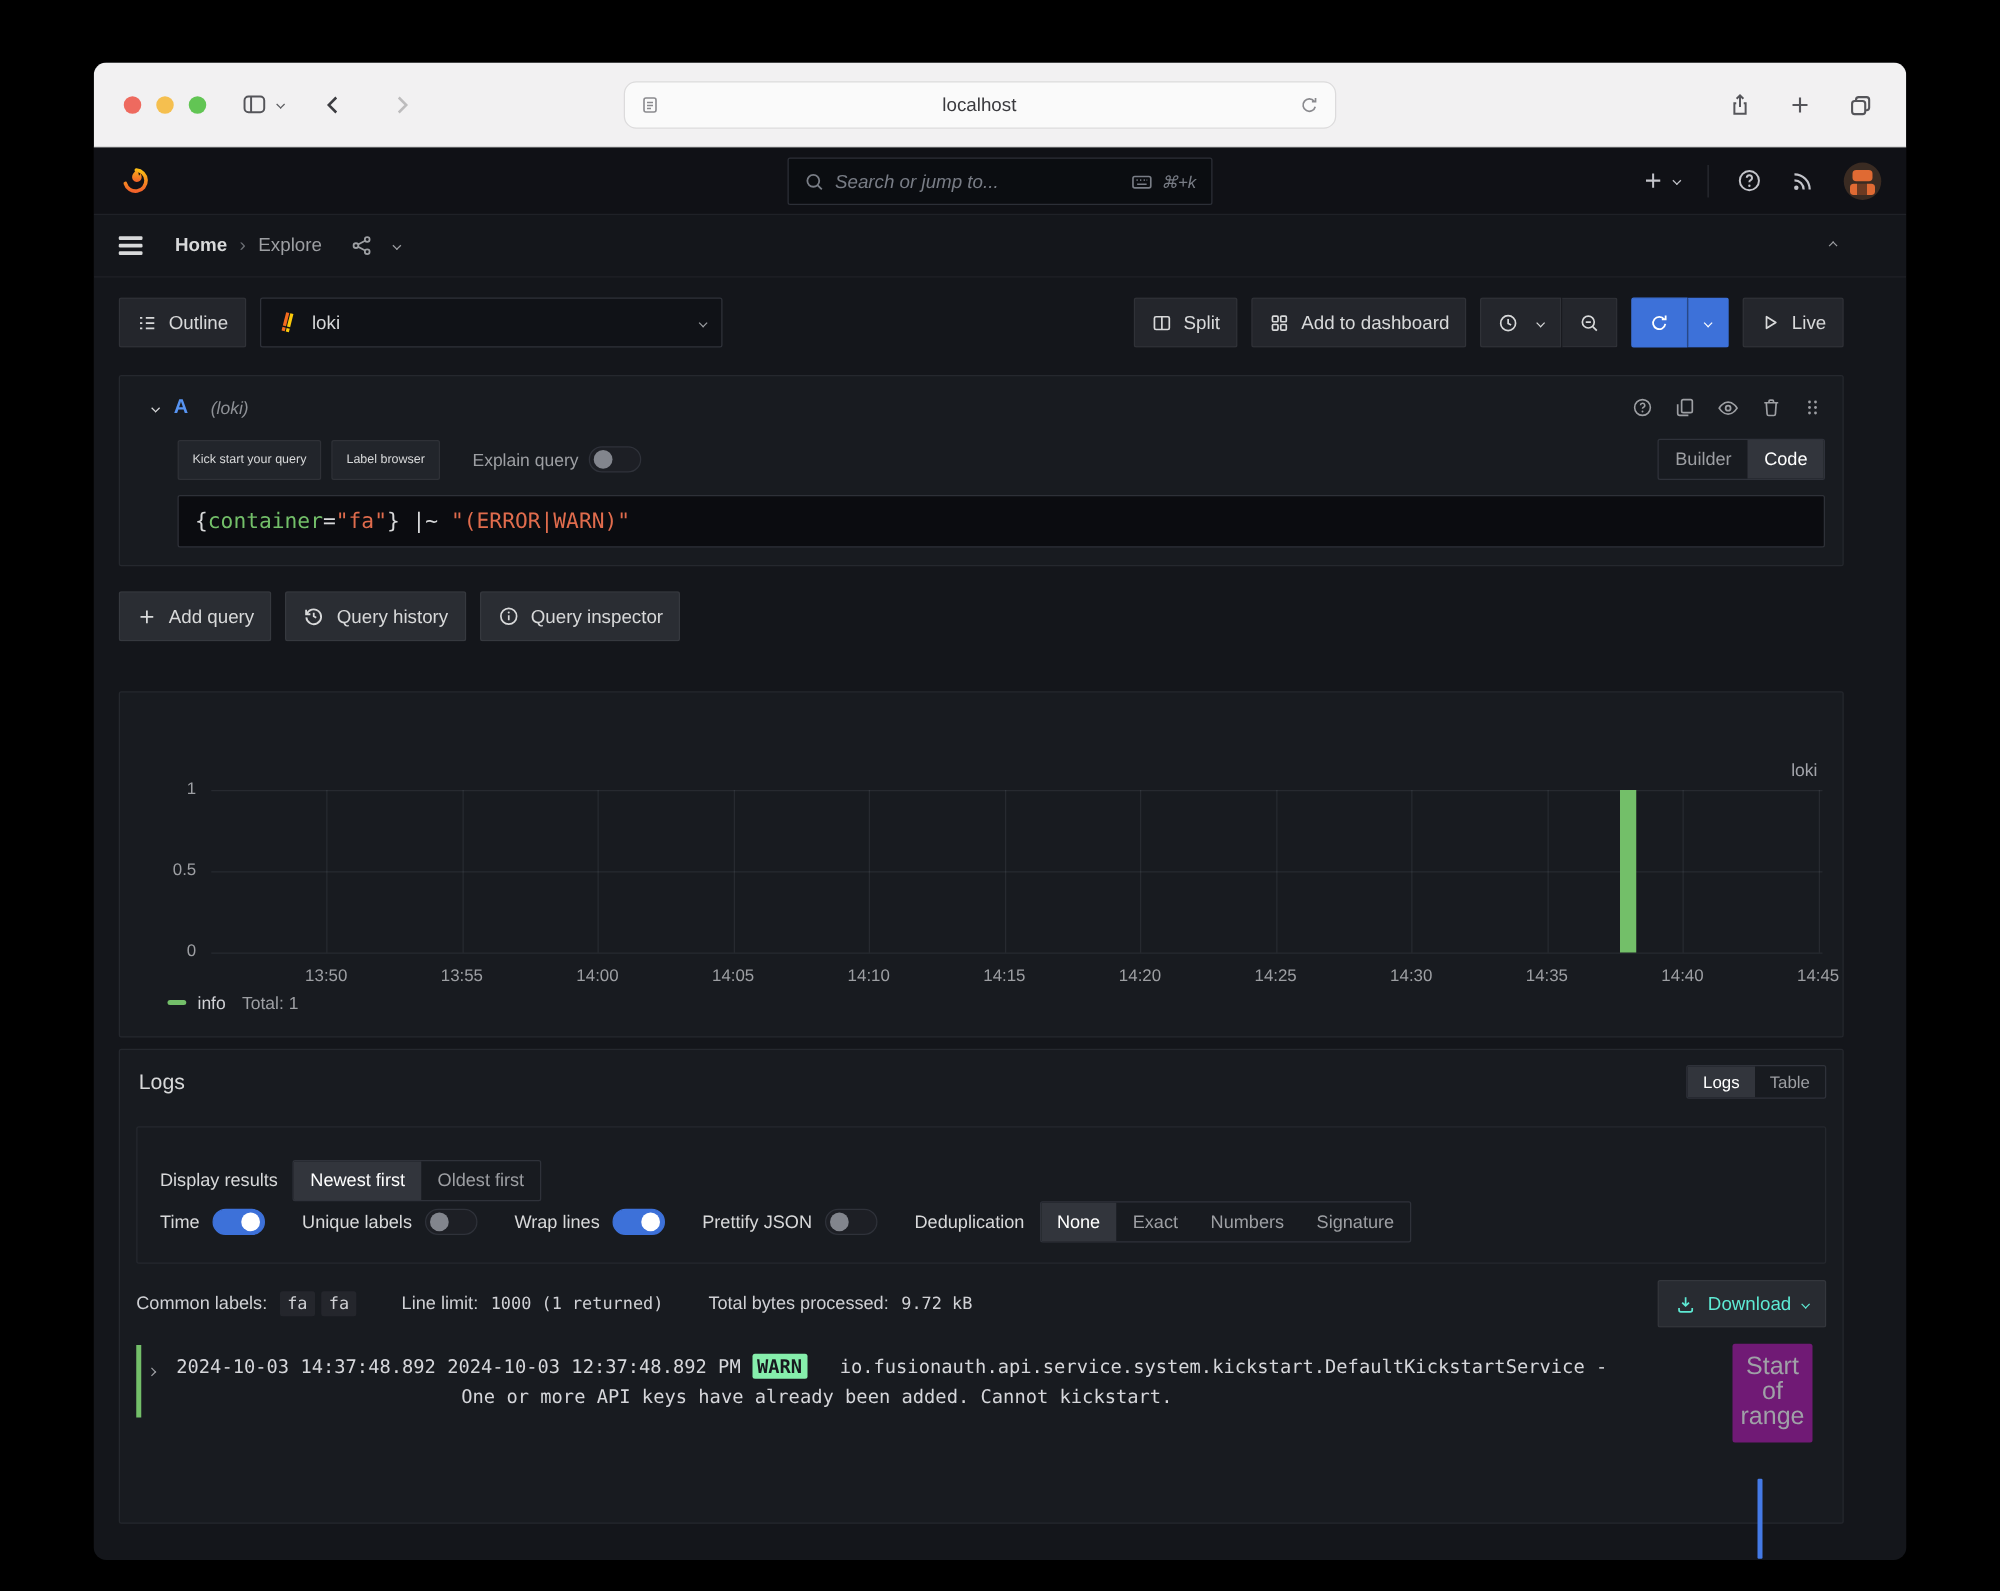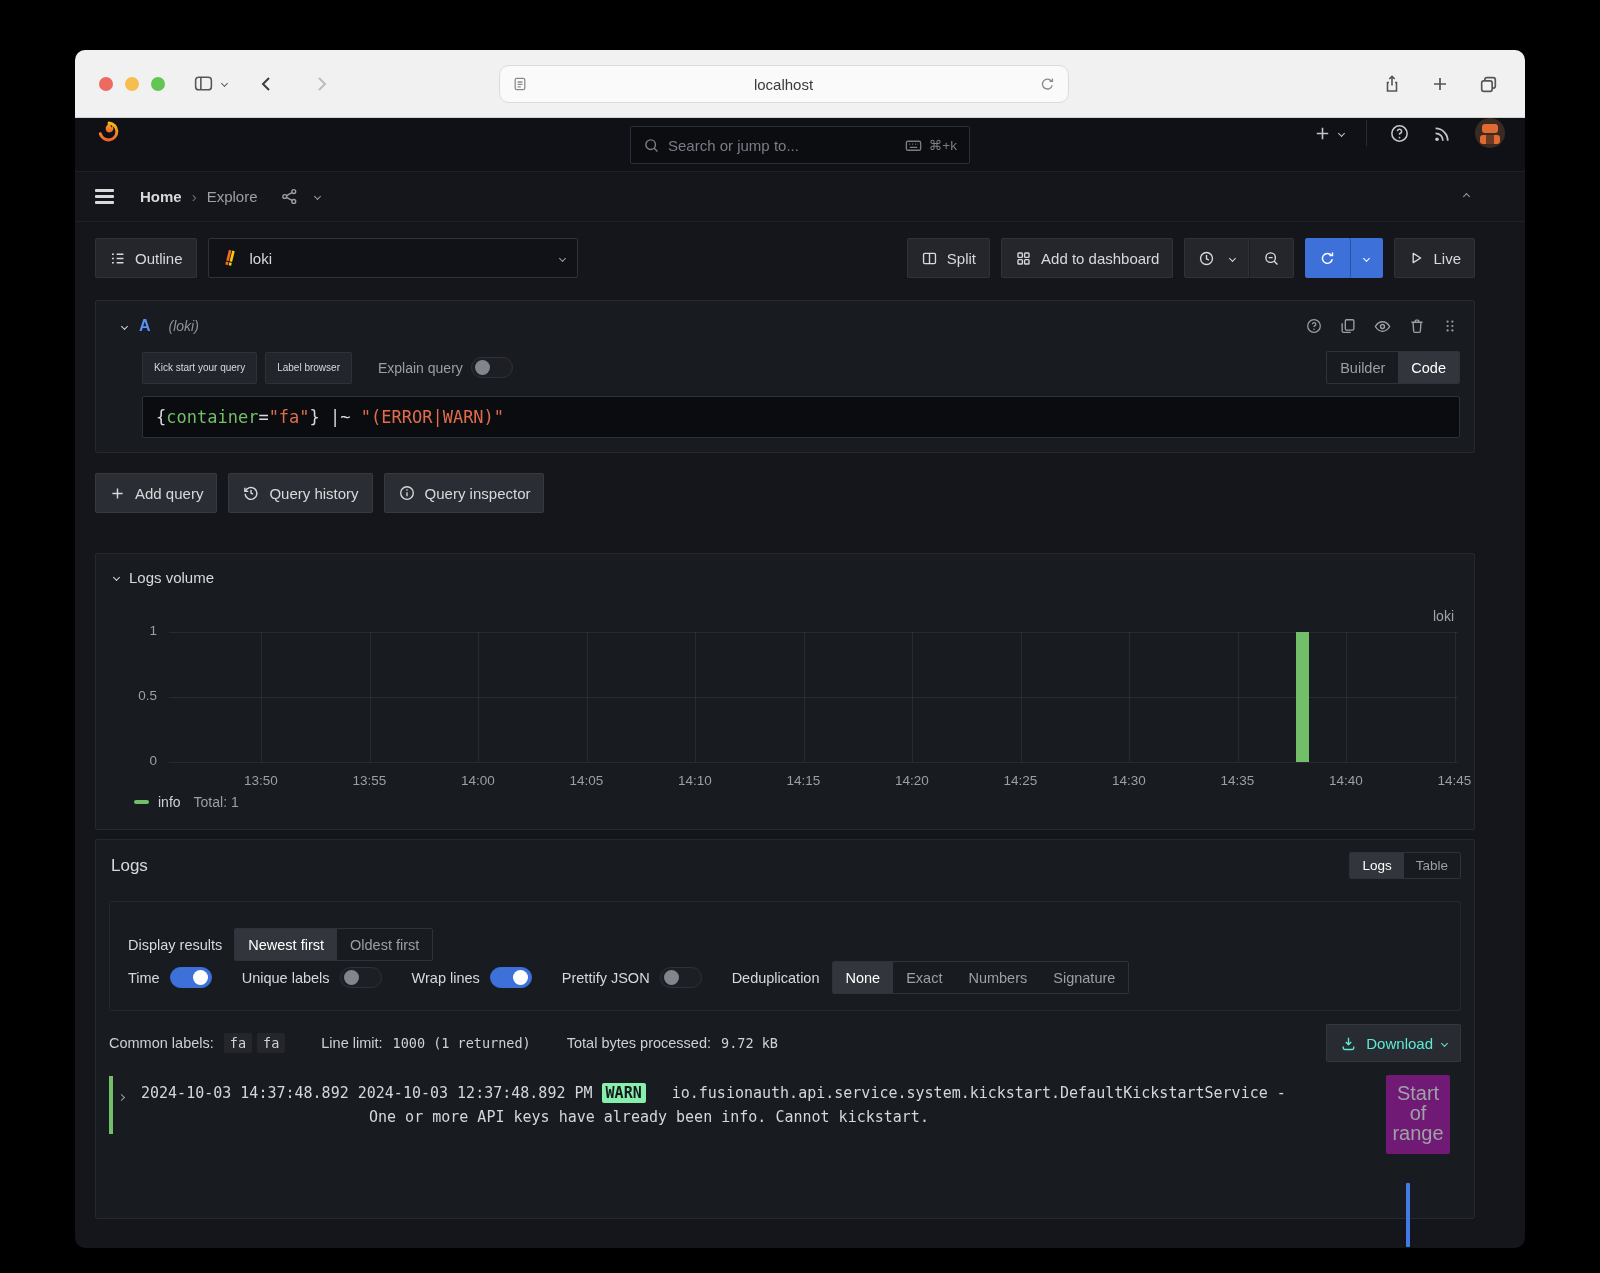--- a/index.html
+++ b/index.html
@@ -20,21 +20,21 @@
   .chev.r { transform:rotate(-45deg); } .chev.u { transform:rotate(-135deg); }
   .chev.sm { width:5px; height:5px; }
   .urlpill { position:absolute; left:424px; top:15px; width:570px; height:38px; border-radius:10px;
              background:#fafafa; border:1px solid #dcdbdc; display:flex; align-items:center;
              padding:0 12px; color:#8a8a8e; }
   .urltext { flex:1; text-align:center; color:#3a3a3e; font-size:15px; }
   .bright { position:absolute; right:26px; top:0; height:68px; display:flex; align-items:center; gap:28px; color:#55555a; }
 
   
   .topnav { height:54px; background:#101116; border-bottom:1px solid #1f2127;
-            display:flex; align-items:flex-start; padding:0 20px; position:relative; }
+            display:flex; align-items:center; padding:0 20px; position:relative;font-style:italic; }
   .search { position:absolute; left:50%; top:8px; transform:translateX(-50%); width:340px; height:38px;
             background:#0b0d11; border:1px solid #2c2f37; border-radius:2px; display:flex; align-items:center;
             gap:8px; padding:0 12px; color:#797d86; font-size:15px; }
   .search .kbd { margin-left:auto; display:flex; align-items:center; gap:6px; color:#797d86; font-size:13.5px; }
   .navright { margin-left:auto; display:flex; align-items:center; gap:22px; color:#c3c4ca; }
   .vdiv { width:1px; height:26px; background:#2a2c33; }
   .avatar { width:30px; height:30px; border-radius:50%; background:#3a2b22; position:relative; overflow:hidden; }
   .avatar:before { content:""; position:absolute; left:7px; top:6px; width:16px; height:9px; border-radius:3px; background:#e06a33; }
   .avatar:after  { content:""; position:absolute; left:5px; top:17px; width:20px; height:9px; border-radius:3px;
                    background:linear-gradient(90deg,#e06a33 30%, #6b3a22 30% 70%, #e06a33 70%); }
@@ -456,24 +456,20 @@
             <circle cx="10" cy="10" r="7"></circle>
             <path d="M10 9.2v4.3"></path>
             <circle cx="10" cy="6.6" r="0.9" fill="currentColor" stroke="none"></circle>
           </svg>
       </span>
       <span>Query inspector</span>
     </button>
   </div>
 
   <section class="panel volume-panel">
-    <div class="vhead">
-      <span class="chev sm"></span>
-      <span>Logs volume</span>
-    </div>
     <div class="chart">
       <span class="serieslabel">loki</span>
       <div class="legend">
         <span class="swatch" style="background: rgb(115, 191, 105);"></span>
         <span class="sname">info</span>
         <span class="stotal">Total: 1</span>
       </div>
     <div class="gridline-h" style="left: 73px; top: 208px; width: 1289px;"></div>
         <div class="ytick" style="left: 11px; top: 199px; width: 50px;">0</div>
         <div class="gridline-h" style="left: 73px; top: 143px; width: 1289px;"></div>
@@ -583,21 +579,21 @@
         </span>
         <span>Download</span>
         <span class="chev sm"></span>
       </button>
     </div>
     <div class="loglist">
         <div class="log-row">
           <span class="log-chev"><span class="chev sm r"></span></span>
           <div class="log-text">
             <div class="log-l1"><span>2024-10-03 14:37:48.892 2024-10-03 12:37:48.892 PM </span><span class="lvl-badge" style="background: #86efac;">WARN</span><span class="rest">io.fusionauth.api.service.system.kickstart.DefaultKickstartService -</span></div>
-            <div class="log-l2">One or more API keys have already been info. Cannot kickstart.</div>
+            <div class="log-l2">One or more API keys have already been added. Cannot kickstart.</div>
           </div>
         </div>
       </div>
     <div class="rangebox">Start of range</div>
     <div class="bluetick"></div>
   </section>
 
 </div>
 
 </body></html>

